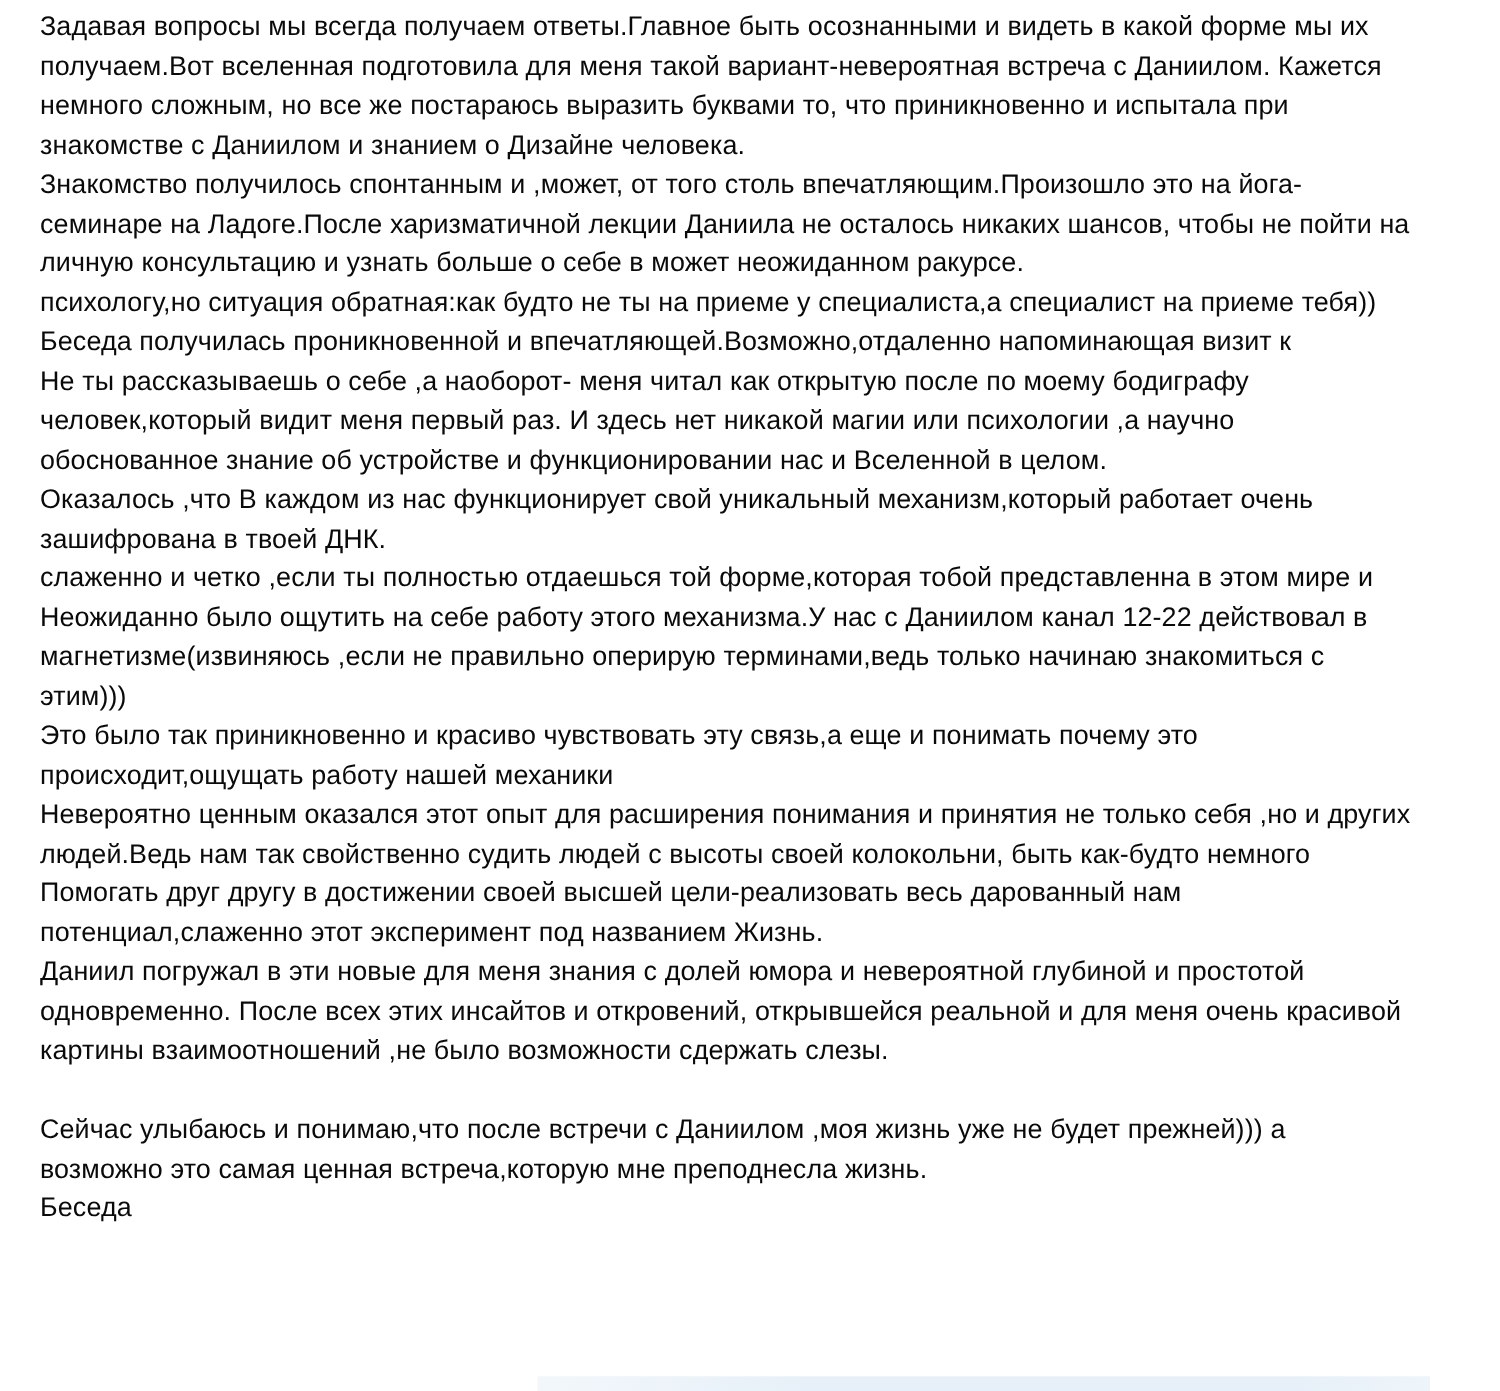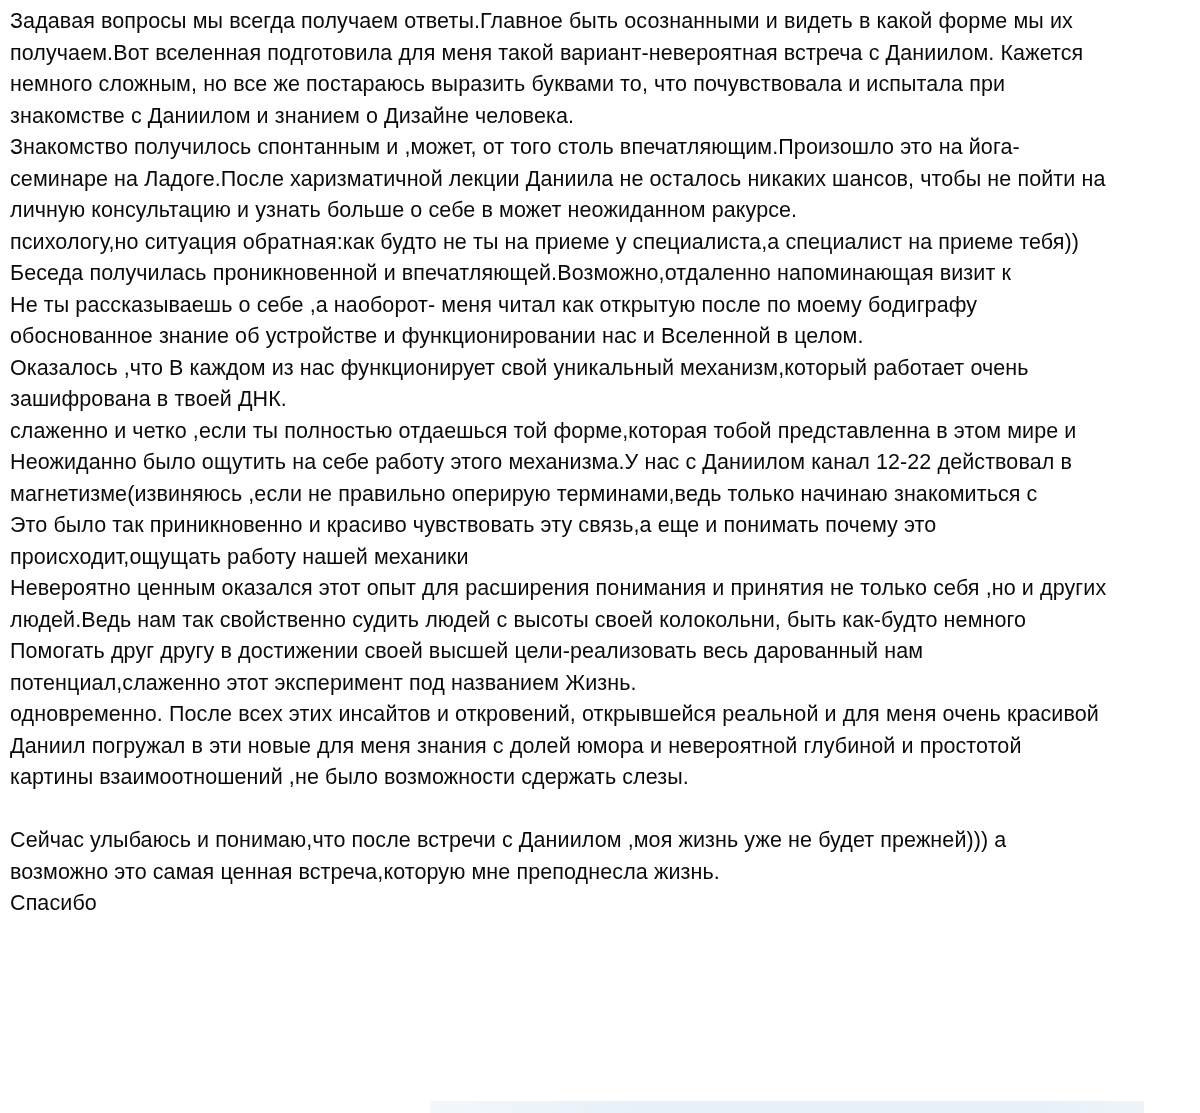--- a/index.html
+++ b/index.html
@@ -21,20 +21,21 @@
     left: 10px;
     right: 6px;
     font-size: 21.5px;
     line-height: 31.5px;
     letter-spacing: 0.1px;
   }
   .line {
     height: 31.5px;
     white-space: pre;
     overflow: hidden;
+    margin-left: 22px;
   }
   .thanks-row { display: flex; align-items: center; }
   .emoji {
     display: inline-block;
     margin-left: 6px;
     height: 26px;
     width: 26px;
   }
   .bottom-strip {
     position: absolute;
@@ -45,50 +46,52 @@
     background: linear-gradient(90deg, #f2f7fb 0%, #e7f0f8 30%, #e7f0f8 85%, #eef5fa 100%);
   }
 </style>
 </head>
 <body>
 
 <div class="content">
   <div id="lines">
       <div class="line">Задавая вопросы мы всегда получаем ответы.Главное быть осознанными и видеть в какой форме мы их</div>
       <div class="line">получаем.Вот вселенная подготовила для меня такой вариант-невероятная встреча с Даниилом. Кажется</div>
-      <div class="line">немного сложным, но все же постараюсь выразить буквами то, что почувствовала и испытала при</div>
+      <div class="line">немного сложным, но все же постараюсь выразить буквами то, что приникновенно и испытала при</div>
       <div class="line">знакомстве с Даниилом и знанием о Дизайне человека.</div>
       <div class="line">Знакомство получилось спонтанным и ,может, от того столь впечатляющим.Произошло это на йога-</div>
       <div class="line">семинаре на Ладоге.После харизматичной лекции Даниила не осталось никаких шансов, чтобы не пойти на</div>
       <div class="line">личную консультацию и узнать больше о себе в может неожиданном ракурсе.</div>
       <div class="line">психологу,но ситуация обратная:как будто не ты на приеме у специалиста,а специалист на приеме тебя))</div>
       <div class="line">Беседа получилась проникновенной и впечатляющей.Возможно,отдаленно напоминающая визит к</div>
       <div class="line">Не ты рассказываешь о себе ,а наоборот- меня читал как открытую после по моему бодиграфу</div>
+      <div class="line">человек,который видит меня первый раз. И здесь нет никакой магии или психологии ,а научно</div>
       <div class="line">обоснованное знание об устройстве и функционировании нас и Вселенной в целом.</div>
       <div class="line">Оказалось ,что В каждом из нас функционирует свой уникальный механизм,который работает очень</div>
       <div class="line">зашифрована в твоей ДНК.</div>
       <div class="line">слаженно и четко ,если ты полностью отдаешься той форме,которая тобой представленна в этом мире и</div>
       <div class="line">Неожиданно было ощутить на себе работу этого механизма.У нас с Даниилом канал 12-22 действовал в</div>
       <div class="line">магнетизме(извиняюсь ,если не правильно оперирую терминами,ведь только начинаю знакомиться с</div>
+      <div class="line">этим)))</div>
       <div class="line">Это было так приникновенно и красиво чувствовать эту связь,а еще и понимать почему это</div>
       <div class="line">происходит,ощущать работу нашей механики</div>
       <div class="line">Невероятно ценным оказался этот опыт для расширения понимания и принятия не только себя ,но и других</div>
       <div class="line">людей.Ведь нам так свойственно судить людей с высоты своей колокольни, быть как-будто немного</div>
       <div class="line">Помогать друг другу в достижении своей высшей цели-реализовать весь дарованный нам</div>
       <div class="line">потенциал,слаженно этот эксперимент под названием Жизнь.</div>
+      <div class="line">Даниил погружал в эти новые для меня знания с долей юмора и невероятной глубиной и простотой</div>
       <div class="line">одновременно. После всех этих инсайтов и откровений, открывшейся реальной и для меня очень красивой</div>
-      <div class="line">Даниил погружал в эти новые для меня знания с долей юмора и невероятной глубиной и простотой</div>
       <div class="line">картины взаимоотношений ,не было возможности сдержать слезы.</div>
       <div class="line"></div>
       <div class="line">Сейчас улыбаюсь и понимаю,что после встречи с Даниилом ,моя жизнь уже не будет прежней))) а</div>
       <div class="line">возможно это самая ценная встреча,которую мне преподнесла жизнь.</div>
     </div>
 
   <div class="line thanks-row">
-    <span>Спасибо</span>
+    <span>Беседа</span>
     <span class="emoji">
       
     </span>
   </div>
 
   <div class="line"></div>
 
   <div class="line signature-row">
     
   </div>

